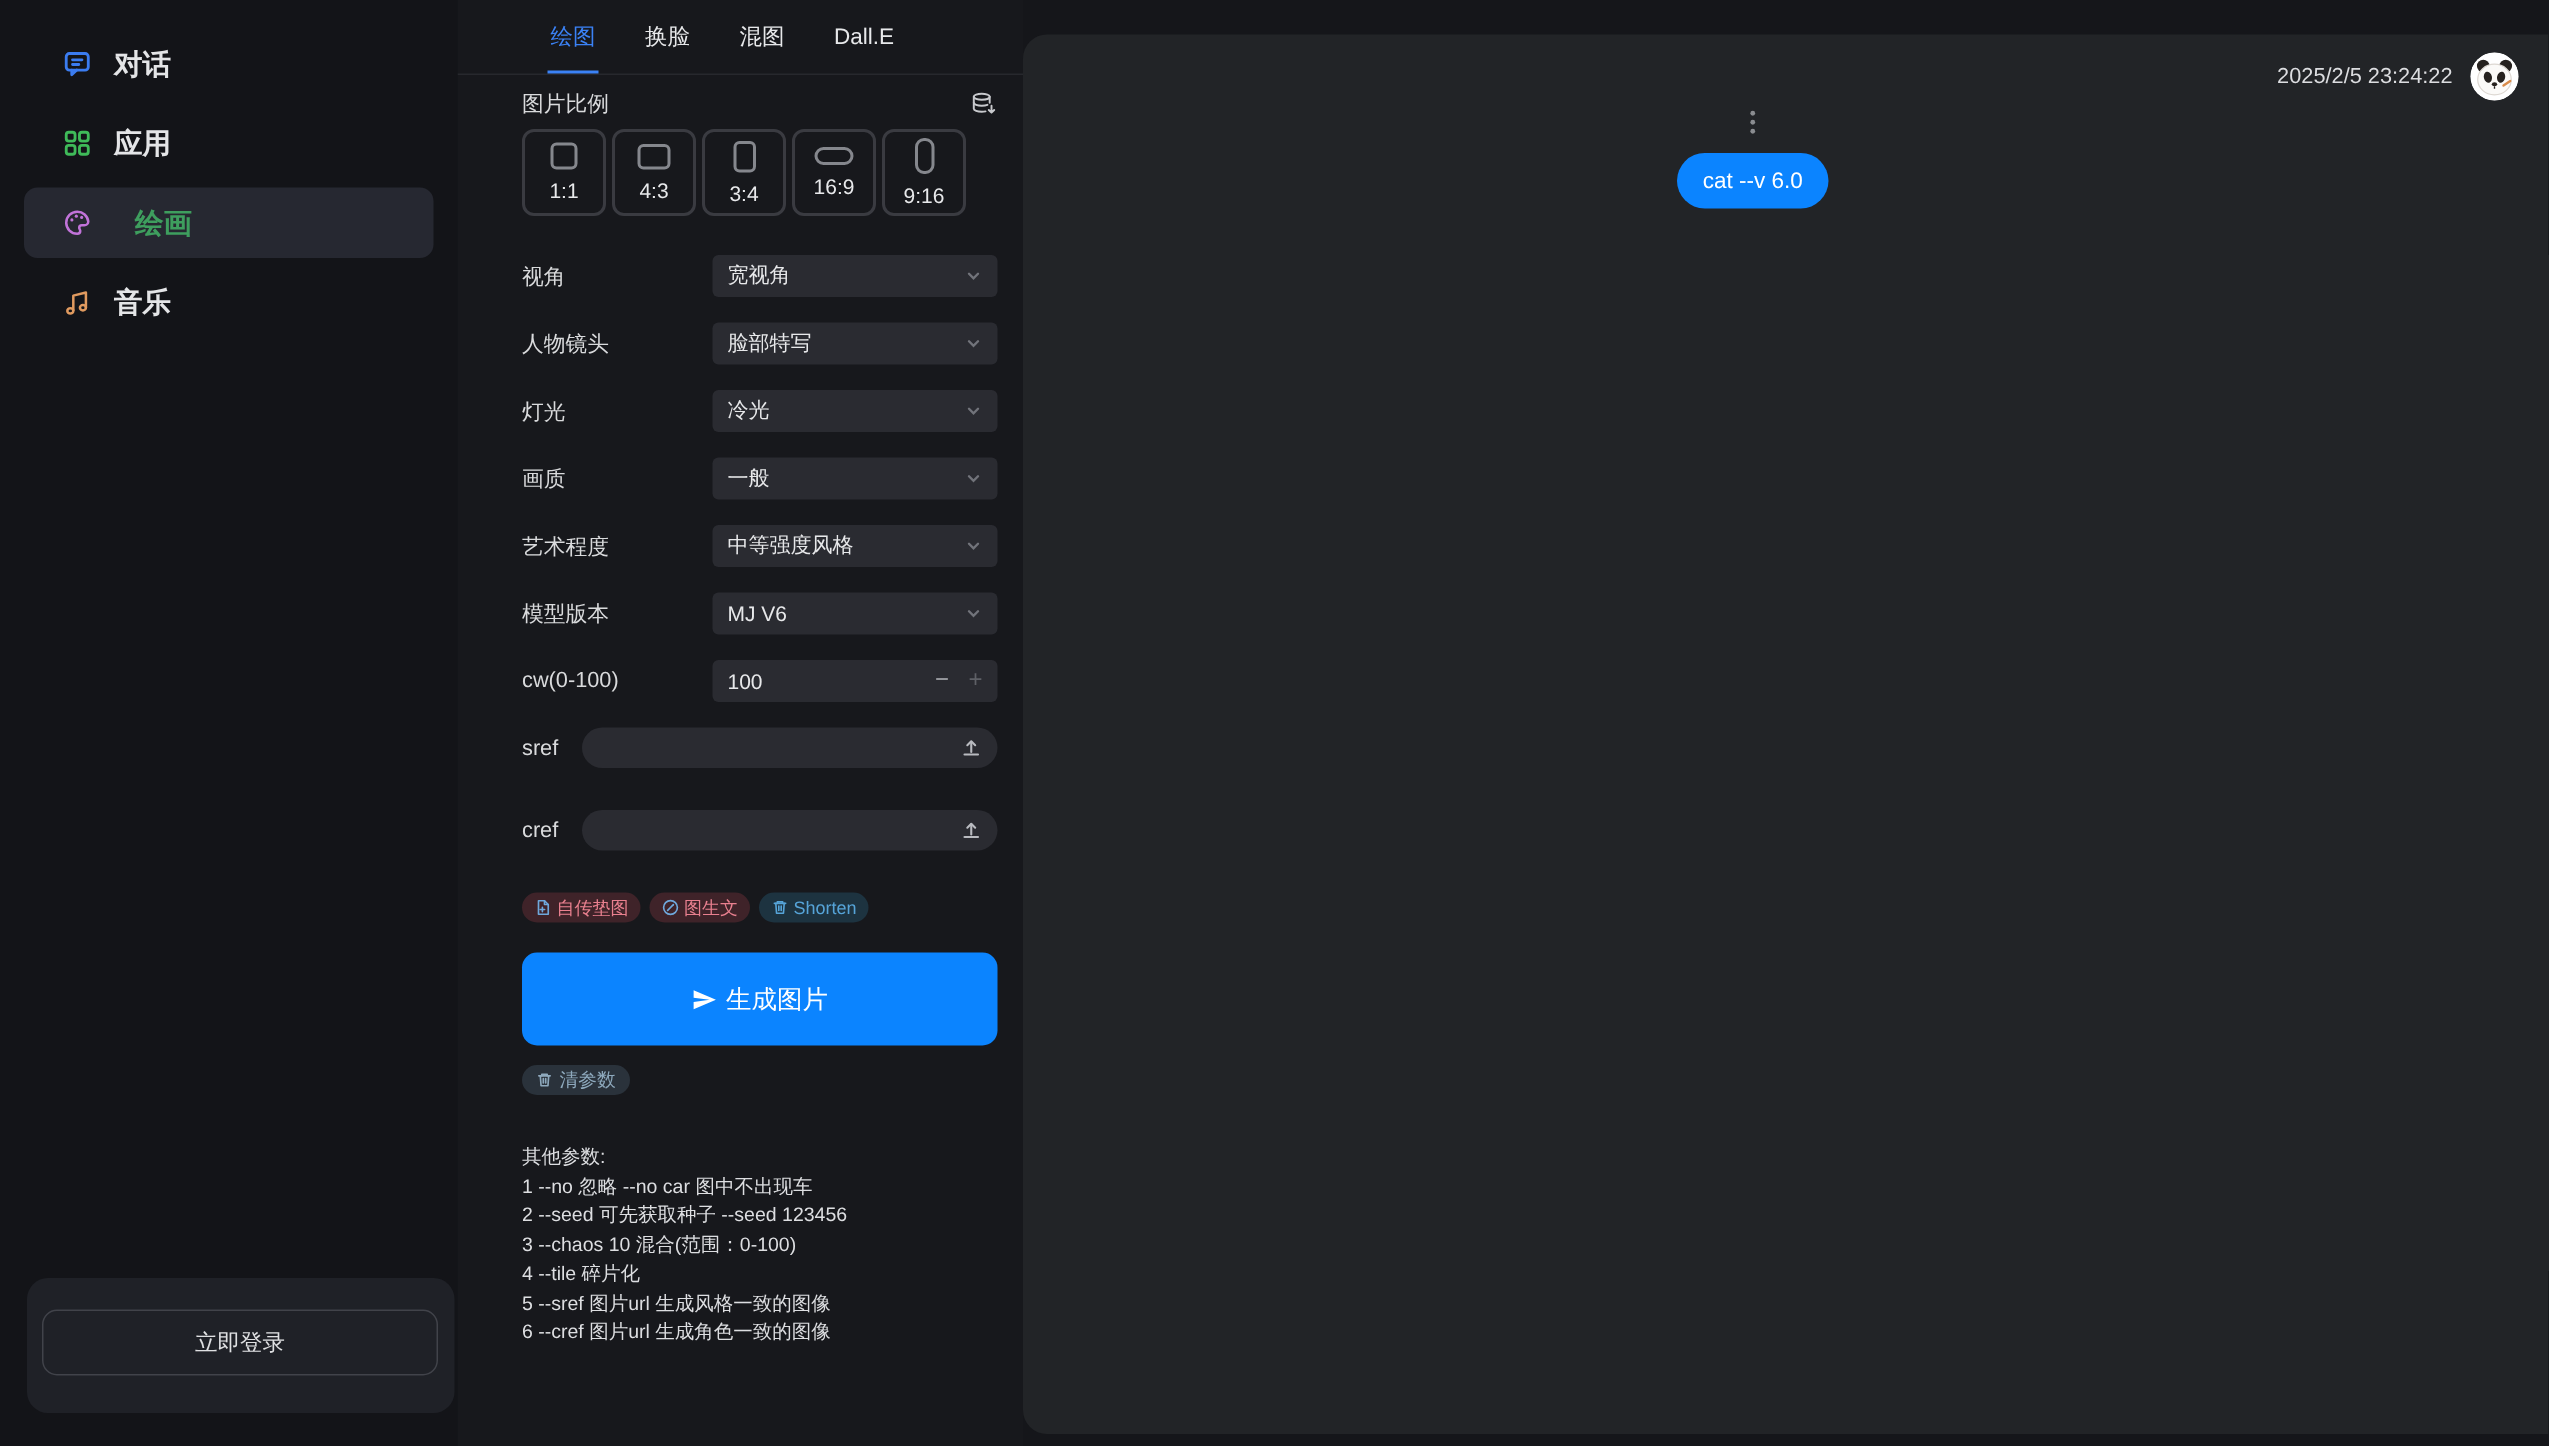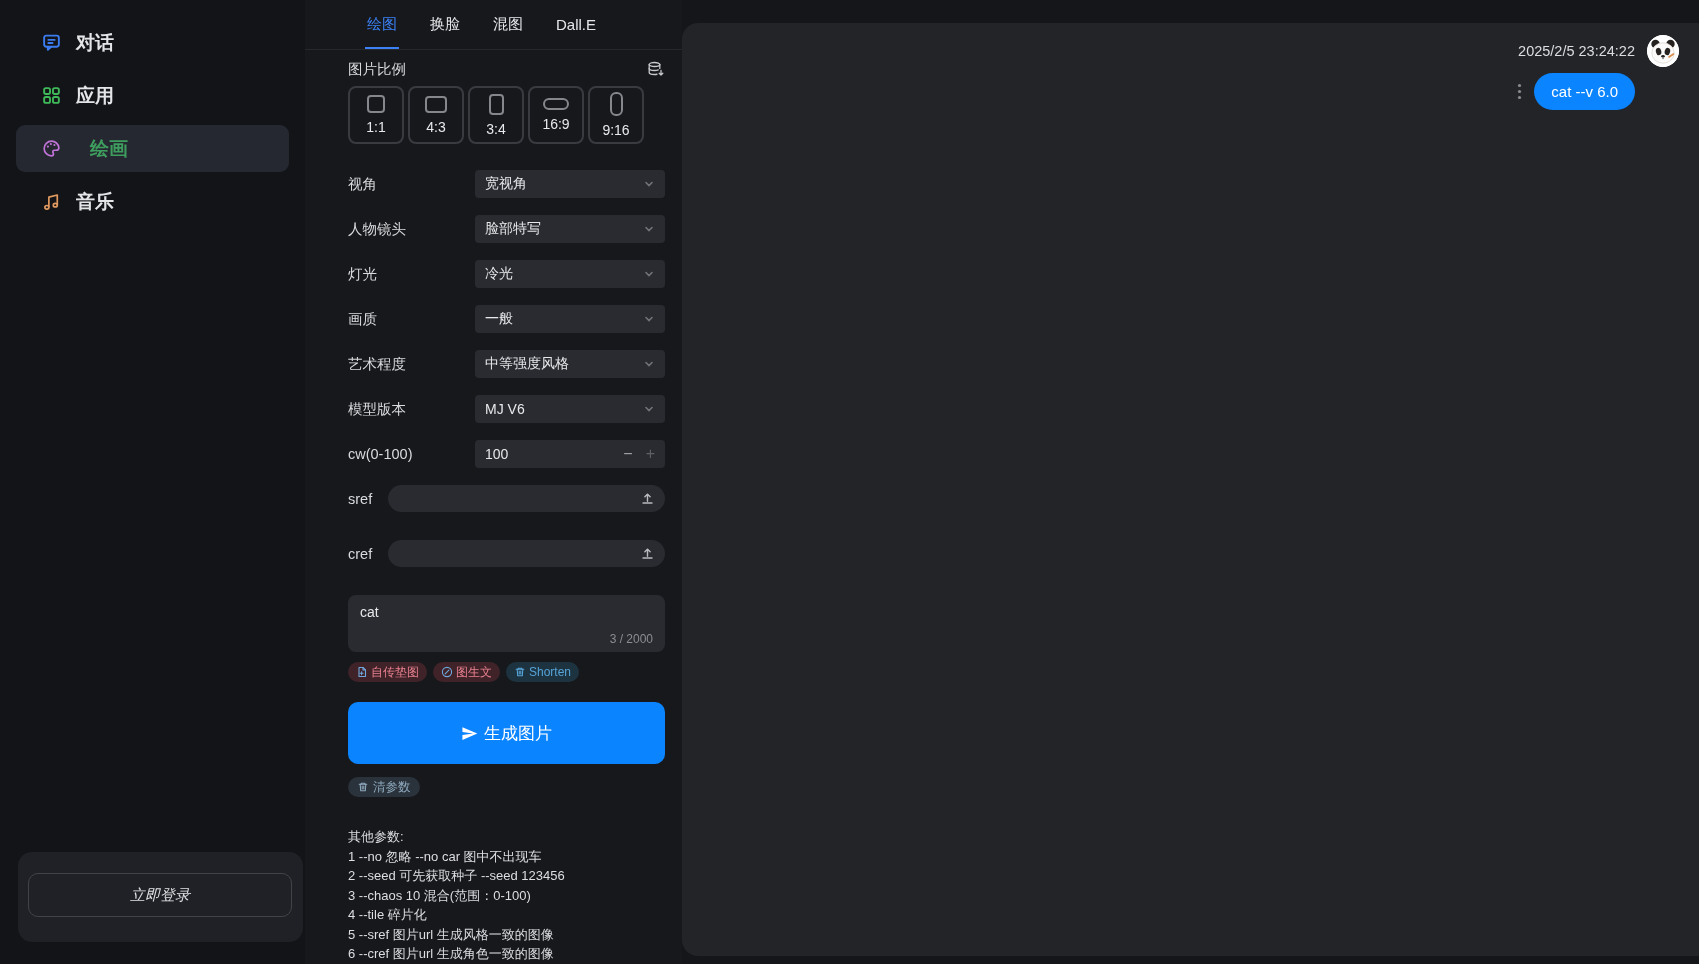--- a/index.html
+++ b/index.html
@@ -12,21 +12,21 @@
   .nav { padding-top:13px; }
   .nav-item { display:flex; align-items:center; gap:14px; height:47px; margin:6px 16px;
     padding:0 24px; border-radius:9px; color:#e4e5e7; font-size:19px; font-weight:bold; cursor:pointer; }
   .nav-item.active { background:#262831; }
   .nav-item.active .nav-label { color:#3e9e5e;margin-left:14px; }
   .nav-icon { width:22px; height:22px; display:flex; align-items:center; justify-content:center; flex-shrink:0; }
   .login-card { position:absolute; left:18px; bottom:22px; width:285px; height:90px;
     background:#1f2127; border-radius:14px; }
   .login-btn { position:absolute; left:10px; right:11px; top:21px; height:44px;
     border:1px solid #41434a; border-radius:10px; background:transparent; color:#dfe0e2;
-    font-size:15px; cursor:pointer; font-family:inherit;font-style:italic; }
+    font-size:15px; cursor:pointer; font-family:inherit; }
 
   
   .settings { width:377px; flex-shrink:0; background:#17181c; }
   .tabs { height:50px; display:flex; gap:33px; padding-left:62px; border-bottom:1px solid #27282d; }
   .tab { display:flex; align-items:center; font-size:15px; color:#e7e8ea; position:relative; cursor:pointer; }
   .tab.active { color:#3b82f6; }
   .tab.active::after { content:""; position:absolute; left:-2px; right:-2px; bottom:0; height:2px; background:#3b82f6; }
 
   .settings-body { padding:10px 17px 0 43px; }
   .ratio-header { display:flex; justify-content:space-between; align-items:center; height:18px; margin-bottom:8px; }
@@ -75,21 +75,21 @@
 
   .help { margin-top:30px; font-size:13px; color:#dddee1; line-height:19.5px; }
 
   
   .main { flex:1; background:#15161a; padding:23px 0 8px 0; min-width:0; }
   .chat-panel { height:100%; background:#222427; border-radius:16px 0 0 16px; padding:12px 20px 0 20px; position:relative; }
   .chat-meta { display:flex; justify-content:flex-end; align-items:flex-start; gap:12px; height:30px; }
   .timestamp { font-size:14.5px; color:#dcdde0; margin-top:8px; }
   .avatar { width:32px; height:32px; border-radius:50%; background:#fff; overflow:hidden; flex-shrink:0;
     display:flex; align-items:center; justify-content:center; }
-  .chat-msg { display:flex; justify-content:flex-end; align-items:center; gap:12px; margin-top:8px; padding-right:44px; }
+  .chat-msg { display:flex; justify-content:flex-end; align-items:center; gap:12px; margin-top:8px; padding-right:44px;flex-direction:column; }
   .dots { display:flex; cursor:pointer; }
   .bubble { background:#0b84ff; color:#fff; font-size:15px; padding:10px 17px; border-radius:19px; }
 
   svg { display:block; }
 </style>
 </head>
 <body>
 
 <div class="app">
 
@@ -289,24 +289,20 @@
           <span class="icon-btn">
             <svg width="15" height="15" viewBox="0 0 16 16" fill="none" stroke="#b9bbc0" stroke-width="1.5" stroke-linecap="round" stroke-linejoin="round">
               <path d="M8 11V3.8"></path>
                 <path d="M5.2 6.2L8 3.4l2.8 2.8"></path>
                 <path d="M3.2 12.8h9.6"></path>
             </svg>
           </span>
         </div>
       </div>
 
-      <div class="prompt-box">
-        <span>cat</span>
-        <span class="prompt-counter">3 / 2000</span>
-      </div>
 
       <div class="tag-row">
         <span class="tag pink">
           <span>
             <svg width="12" height="12" viewBox="0 0 12 12" fill="none" stroke="#6fa8dc" stroke-width="1.1" stroke-linecap="round" stroke-linejoin="round">
               <path d="M3 1.5h4L9.5 4v6.5H3z"></path>
                 <path d="M7 1.5V4h2.5"></path>
                 <path d="M5.6 5.8v3M4.1 7.3h3"></path>
             </svg>
           </span>

